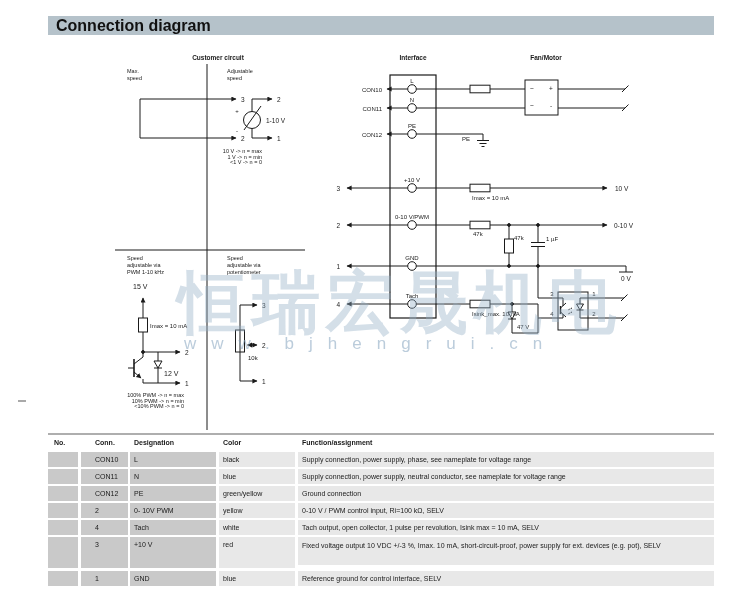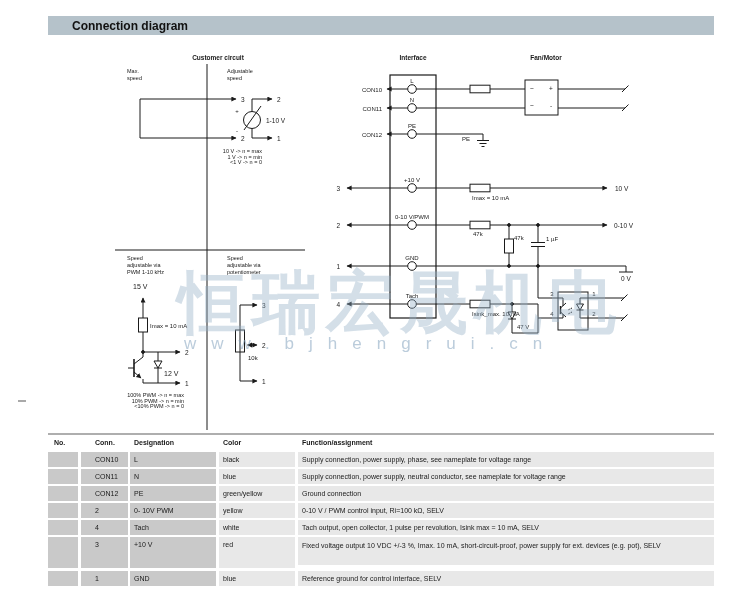--- a/index.html
+++ b/index.html
@@ -5,21 +5,21 @@
   html,body{margin:0;padding:0;}
   body{
     width:750px;height:600px;position:relative;background:#ffffff;
     font-family:"Liberation Sans", sans-serif;color:#1a1a1a;overflow:hidden;
   }
   
   .hdr-bar{
     position:absolute;left:48px;top:16px;width:666px;height:19px;
     background:#b5c2ca;display:flex;align-items:center;
   }
-  .hdr-bar span{font-size:12px;font-weight:bold;padding-left:24px;color:#111;text-align:center;}
+  .hdr-bar span{font-size:16px;font-weight:bold;padding-left:8px;color:#111;text-align:center;}
   
   svg.diagram{position:absolute;left:0;top:0;}
   svg.diagram text{font-family:"Liberation Sans", sans-serif;fill:#1a1a1a;stroke:none;}
   
   .wm{position:absolute;left:178px;top:262px;width:470px;pointer-events:none;z-index:5;}
   .wm-cn{
     font-size:68px;font-weight:bold;letter-spacing:6px;line-height:80px;
     color:rgba(148,175,198,0.40);white-space:nowrap;
   }
   .wm-url{

